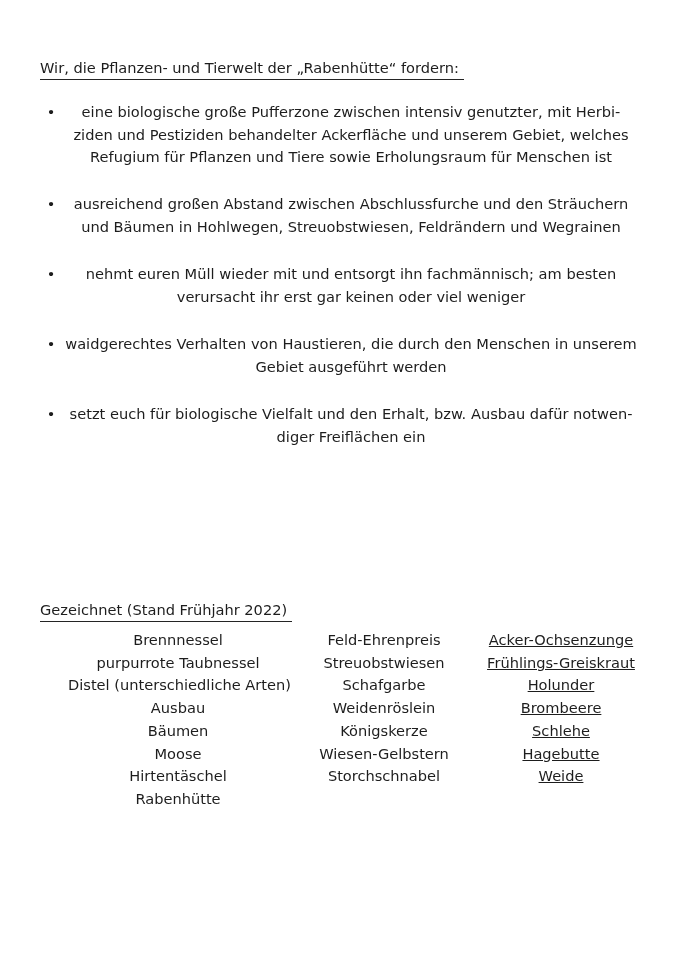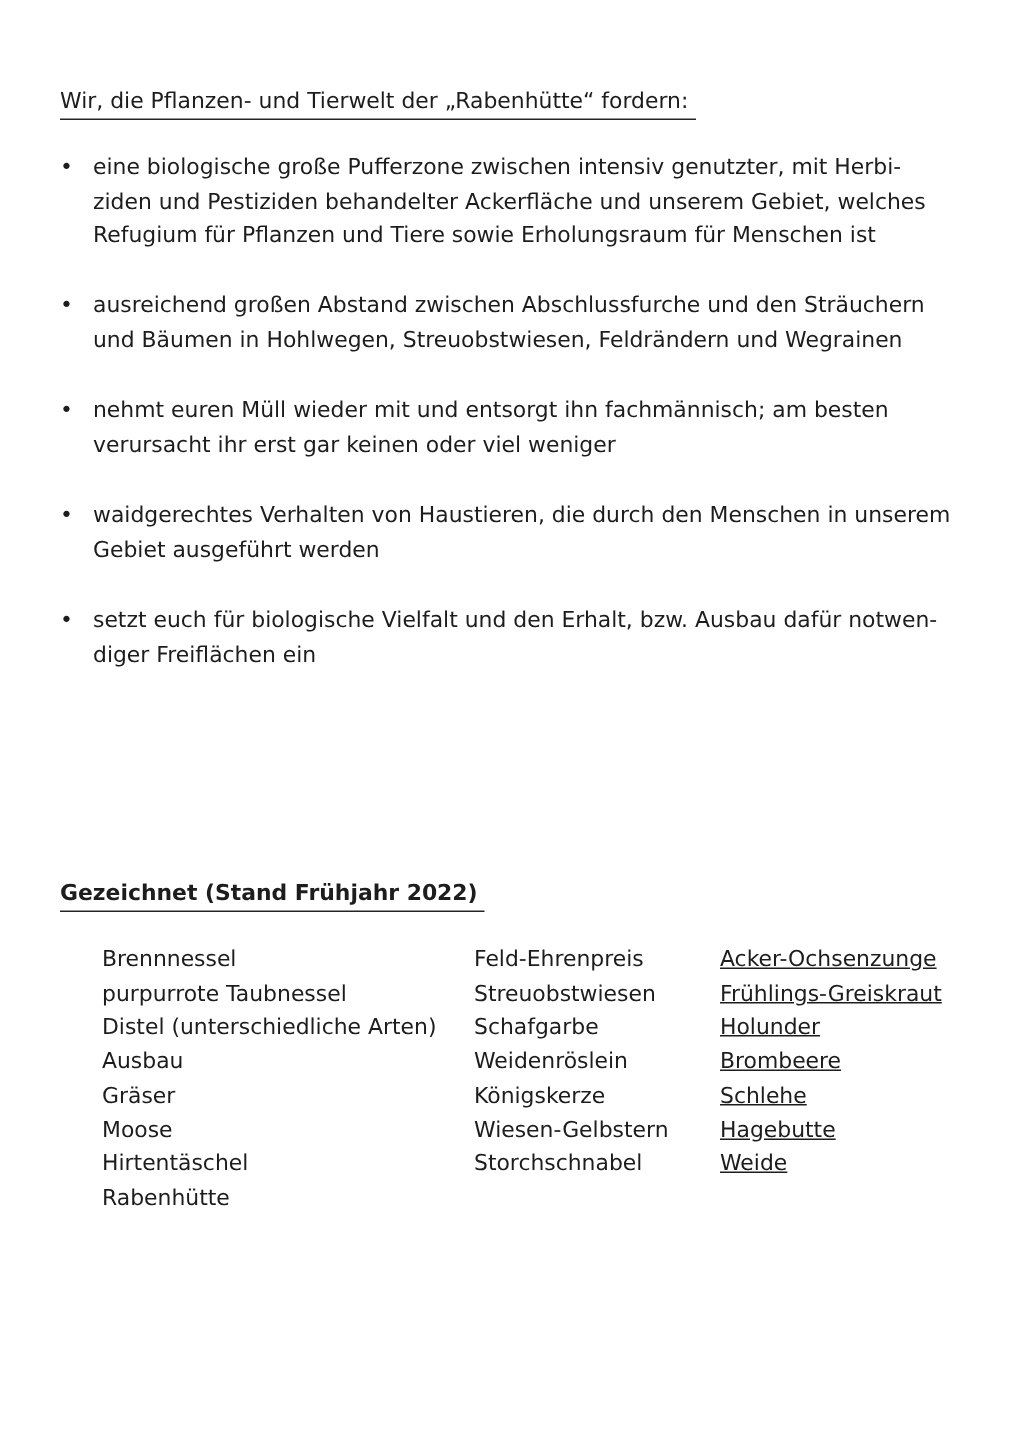--- a/index.html
+++ b/index.html
@@ -8,20 +8,21 @@
     background: #ffffff;
   }
   .page {
     position: relative;
     width: 679px;
     height: 960px;
     background: #ffffff;
     overflow: hidden;
     font-family: "DejaVu Sans", "Liberation Sans", sans-serif;
     color: #1d1d1d;
+    text-align: center;
   }
   .title {
     position: absolute;
     left: 40px;
     top: 57px;
     font-size: 14.6px;
     line-height: 21px;
     white-space: nowrap;
   }
   .underlined {
@@ -50,25 +51,24 @@
     flex: 1;
   }
   .bullet-line {
     font-size: 14.6px;
     line-height: 22.6px;
     white-space: nowrap;
   }
   .signature-heading {
     position: absolute;
     left: 40px;
-    top: 585px;
+    top: 599px;
     font-size: 14.6px;
     line-height: 21px;
     white-space: nowrap;
-    font-weight: bold;
   }
   .plant-grid {
     position: absolute;
     left: 40px;
     top: 629px;
     width: 610px;
     display: flex;
   }
   .plant-col {
     flex: 0 0 auto;
@@ -141,21 +141,21 @@
     <span class="underlined">Gezeichnet (Stand Frühjahr 2022)</span>
   </div>
 
   <div class="plant-grid">
 
     <div class="plant-col plant-col-1">
       <div class="plant-item">Brennnessel</div>
       <div class="plant-item">purpurrote Taubnessel</div>
       <div class="plant-item">Distel (unterschiedliche Arten)</div>
       <div class="plant-item">Ausbau</div>
-      <div class="plant-item">Gräser</div>
+      <div class="plant-item">Bäumen</div>
       <div class="plant-item">Moose</div>
       <div class="plant-item">Hirtentäschel</div>
       <div class="plant-item">Rabenhütte</div>
     </div>
 
     <div class="plant-col plant-col-2">
       <div class="plant-item">Feld-Ehrenpreis</div>
       <div class="plant-item">Streuobstwiesen</div>
       <div class="plant-item">Schafgarbe</div>
       <div class="plant-item">Weidenröslein</div>

